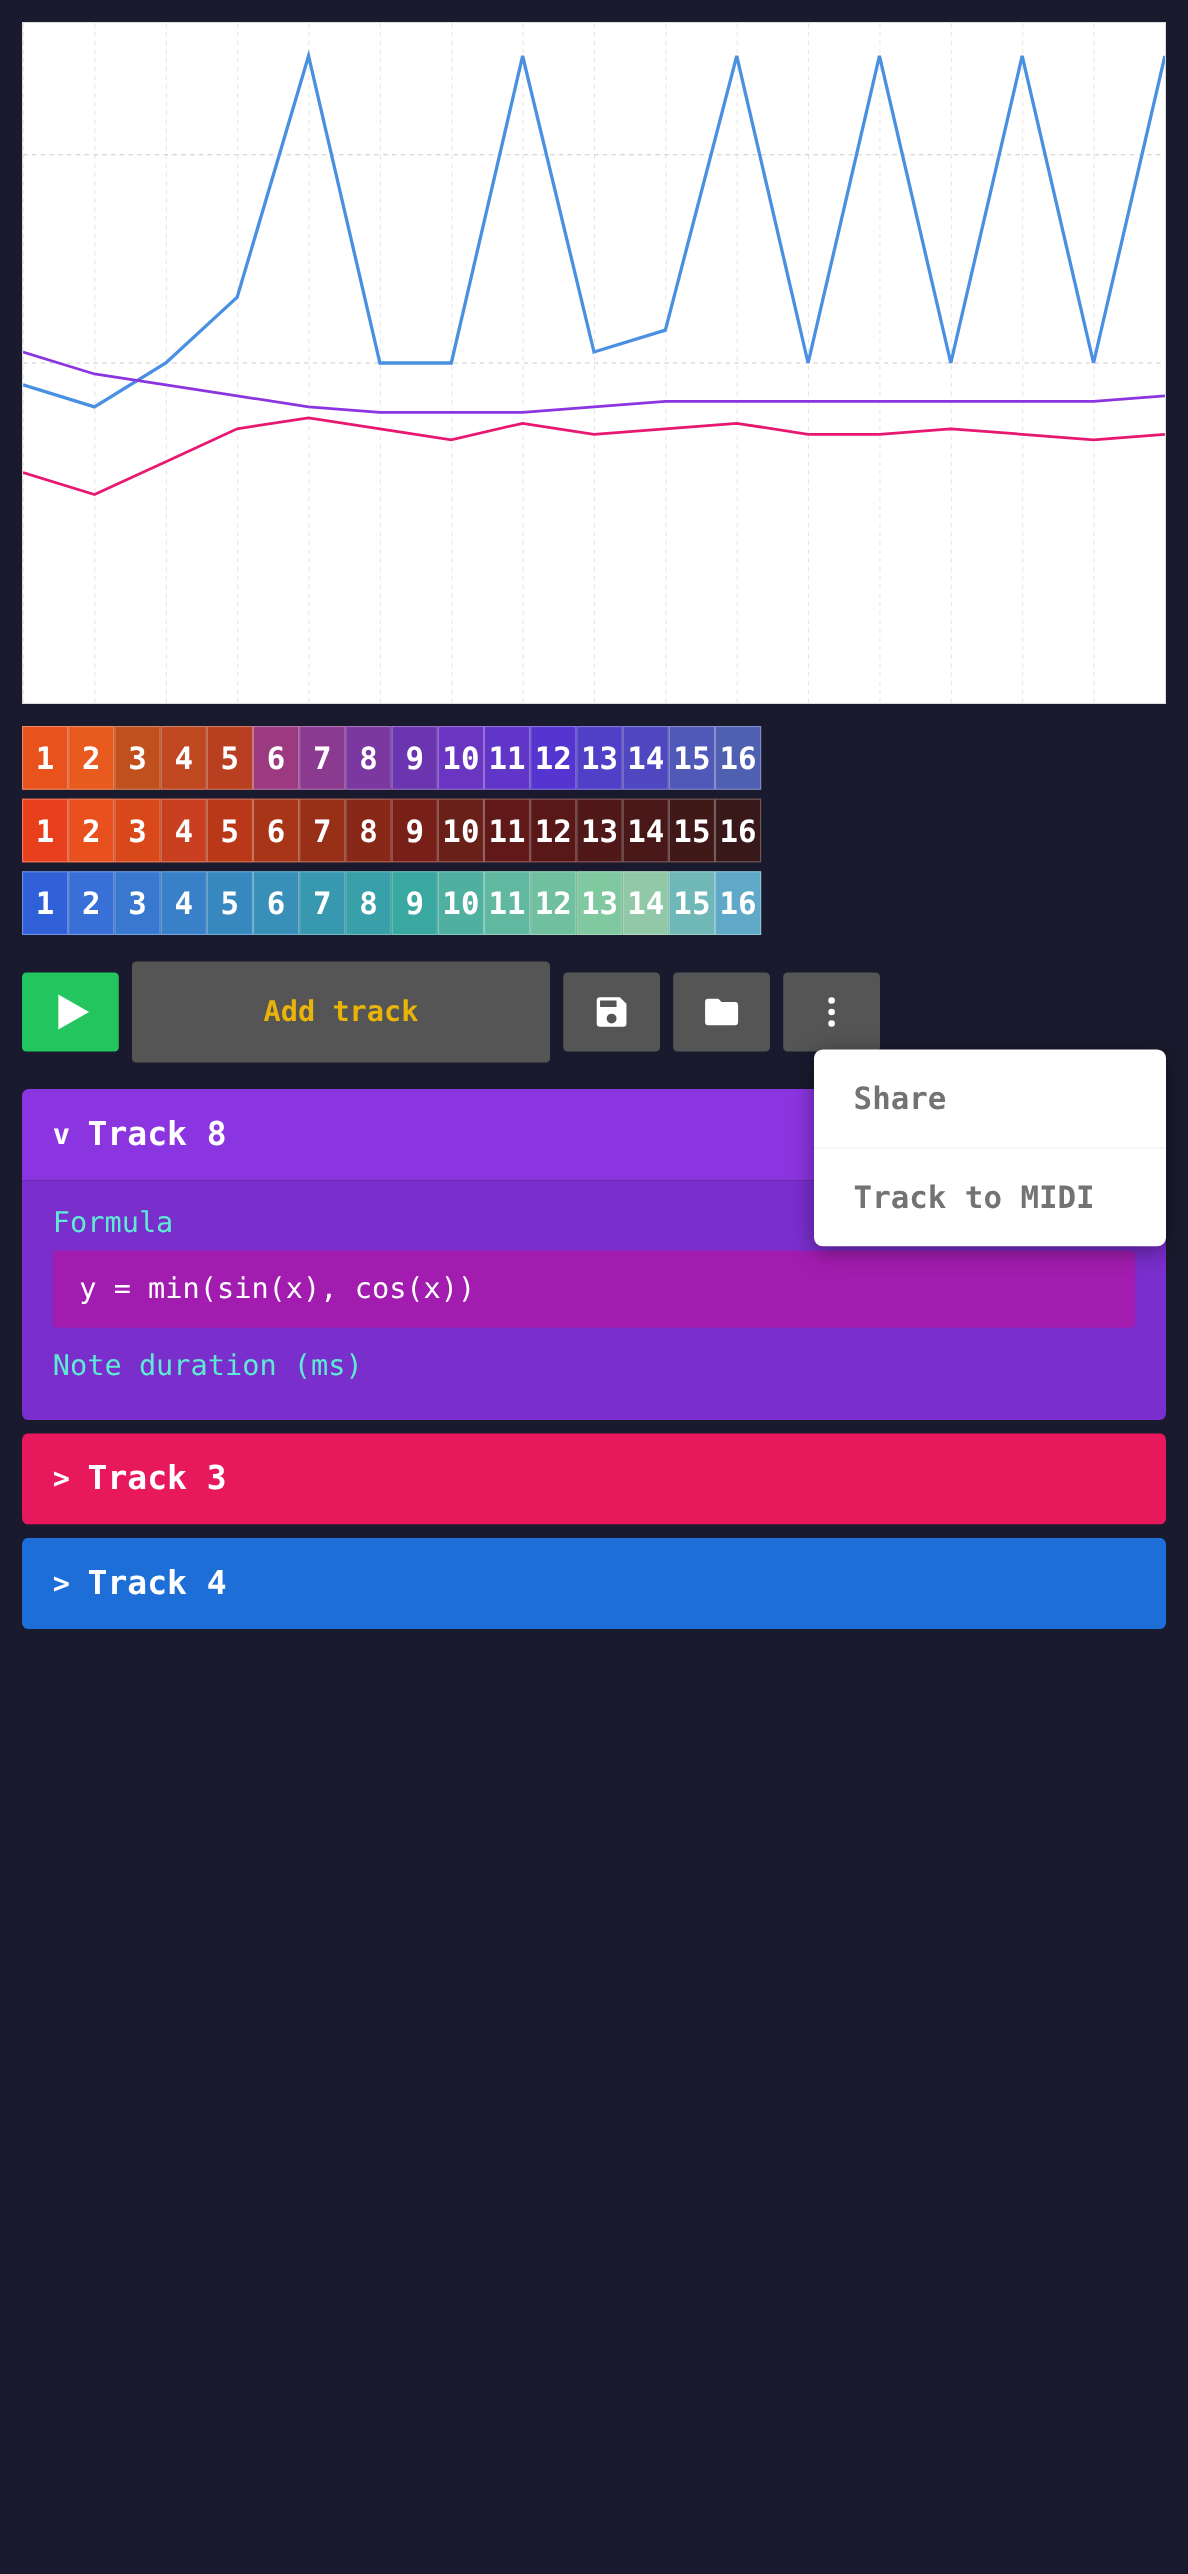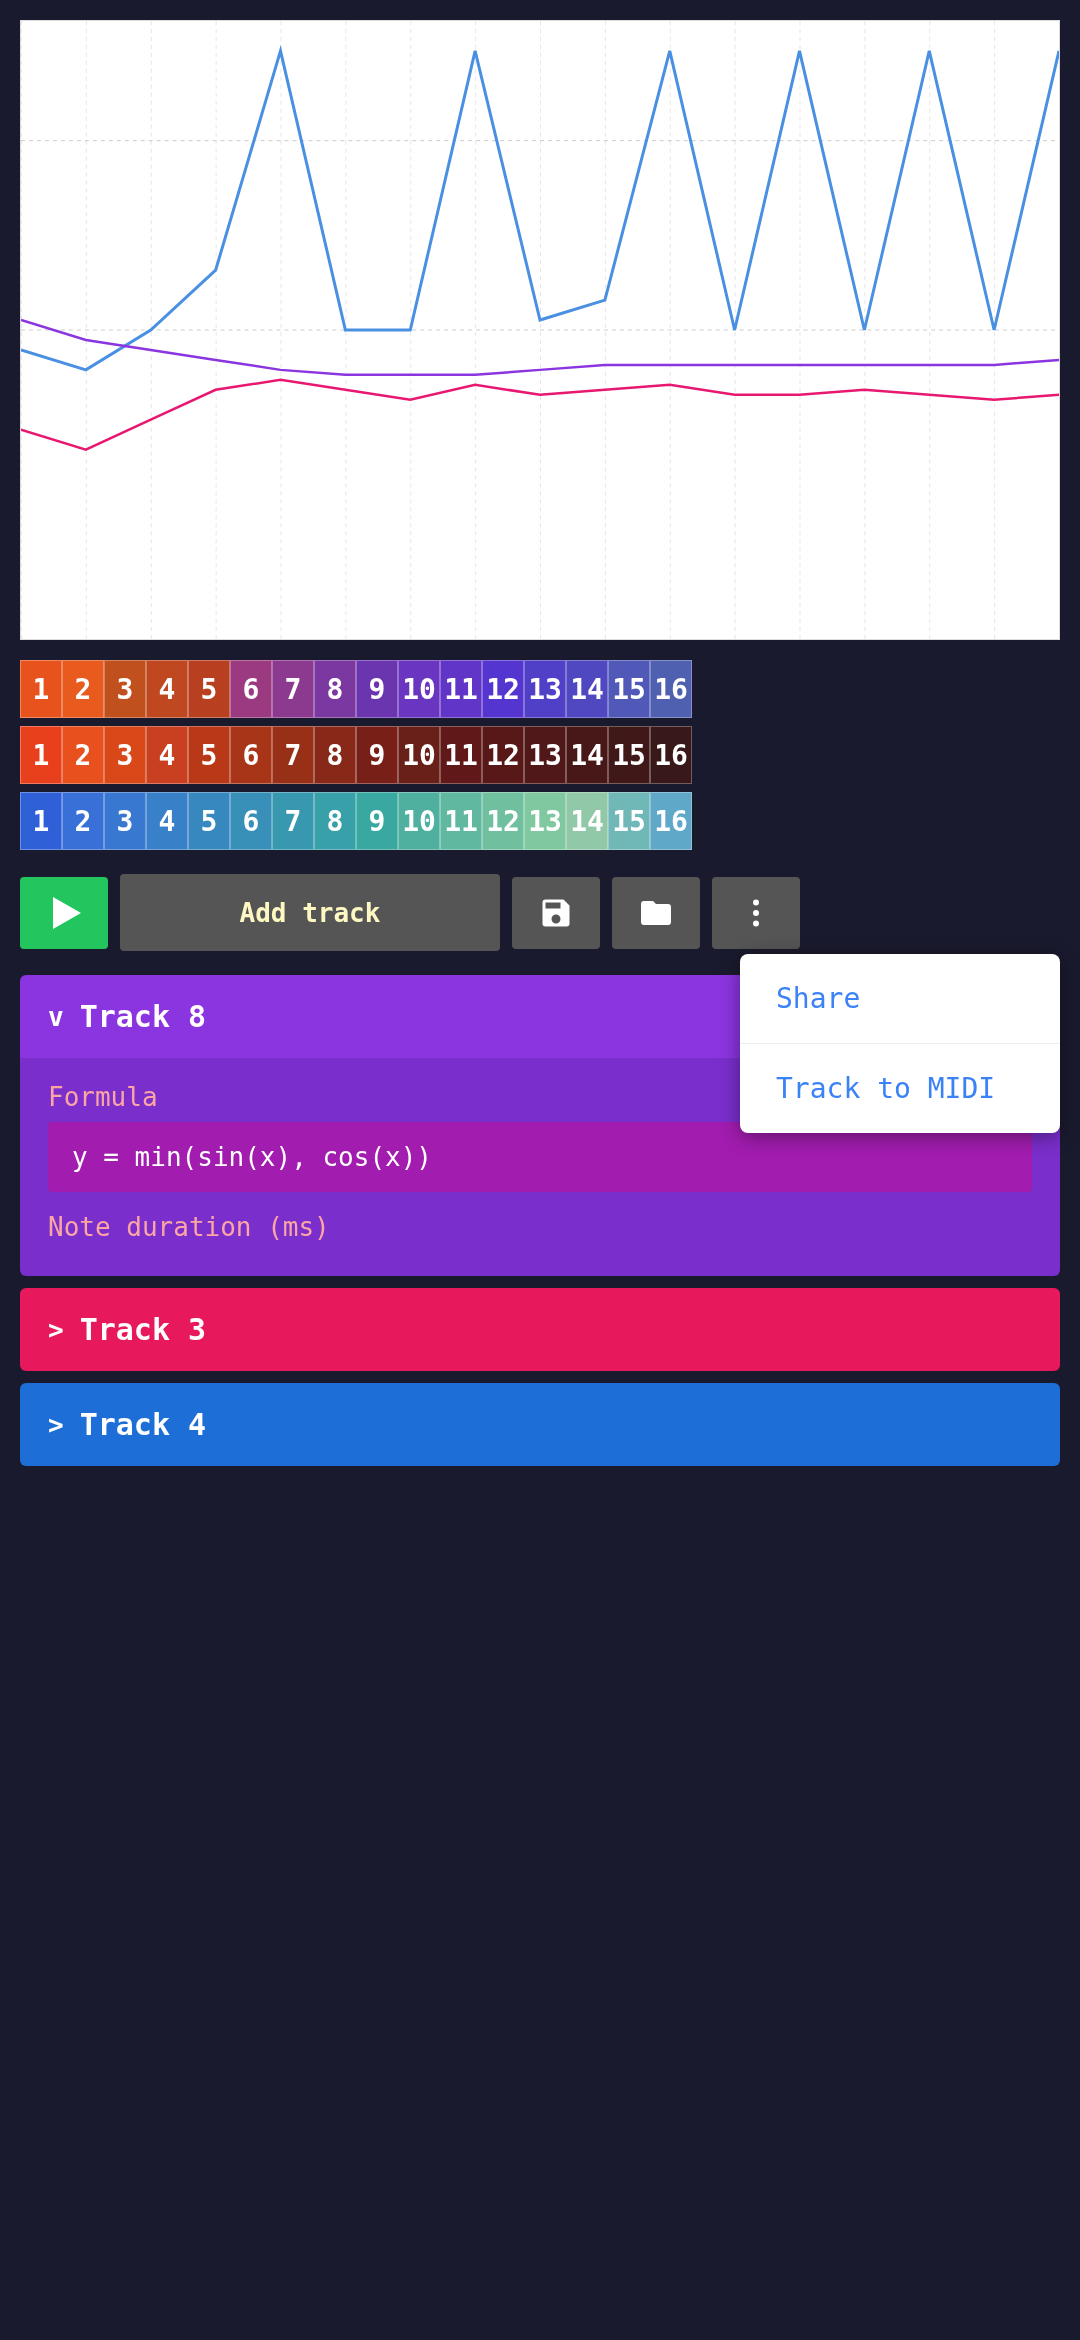--- a/index.html
+++ b/index.html
@@ -122,23 +122,23 @@
       width: 0;
       height: 0;
       border-top: 16px solid transparent;
       border-bottom: 16px solid transparent;
       border-left: 28px solid white;
       margin-left: 6px;
     }
 
     .add-track-btn {
       background: #555;
-      color: #fef9c3;
+      color: #eab308;
       border: none;
-      height: 77px;
+      height: 92px;
       padding: 0 24px;
       font-size: 26px;
       font-family: monospace;
       font-weight: bold;
       cursor: pointer;
       border-radius: 4px;
       flex: 1;
       max-width: 380px;
     }
 
@@ -168,23 +168,24 @@
       box-shadow: 0 4px 20px rgba(0,0,0,0.4);
       z-index: 100;
       min-width: 320px;
       overflow: hidden;
     }
 
     .dropdown-item {
       padding: 28px 36px;
       font-size: 28px;
       font-family: monospace;
-      color: #3b82f6;
+      color: #737373;
       cursor: pointer;
       border-bottom: 1px solid #eee;
+      font-weight: bold;
     }
 
     .dropdown-item:last-child {
       border-bottom: none;
     }
 
     
     .tracks-container {
       margin: 24px 20px 0 20px;
     }
@@ -210,21 +211,21 @@
       margin-right: 16px;
       font-size: 26px;
     }
 
     .track-body {
       background: #7a2ecc;
       padding: 24px 28px;
     }
 
     .field-label {
-      color: #fca5a5;
+      color: #5eead4;
       font-size: 26px;
       font-family: monospace;
       margin-bottom: 10px;
       font-weight: normal;
     }
 
     .field-input {
       background: #6622aa;
       border: none;
       width: 100%;

